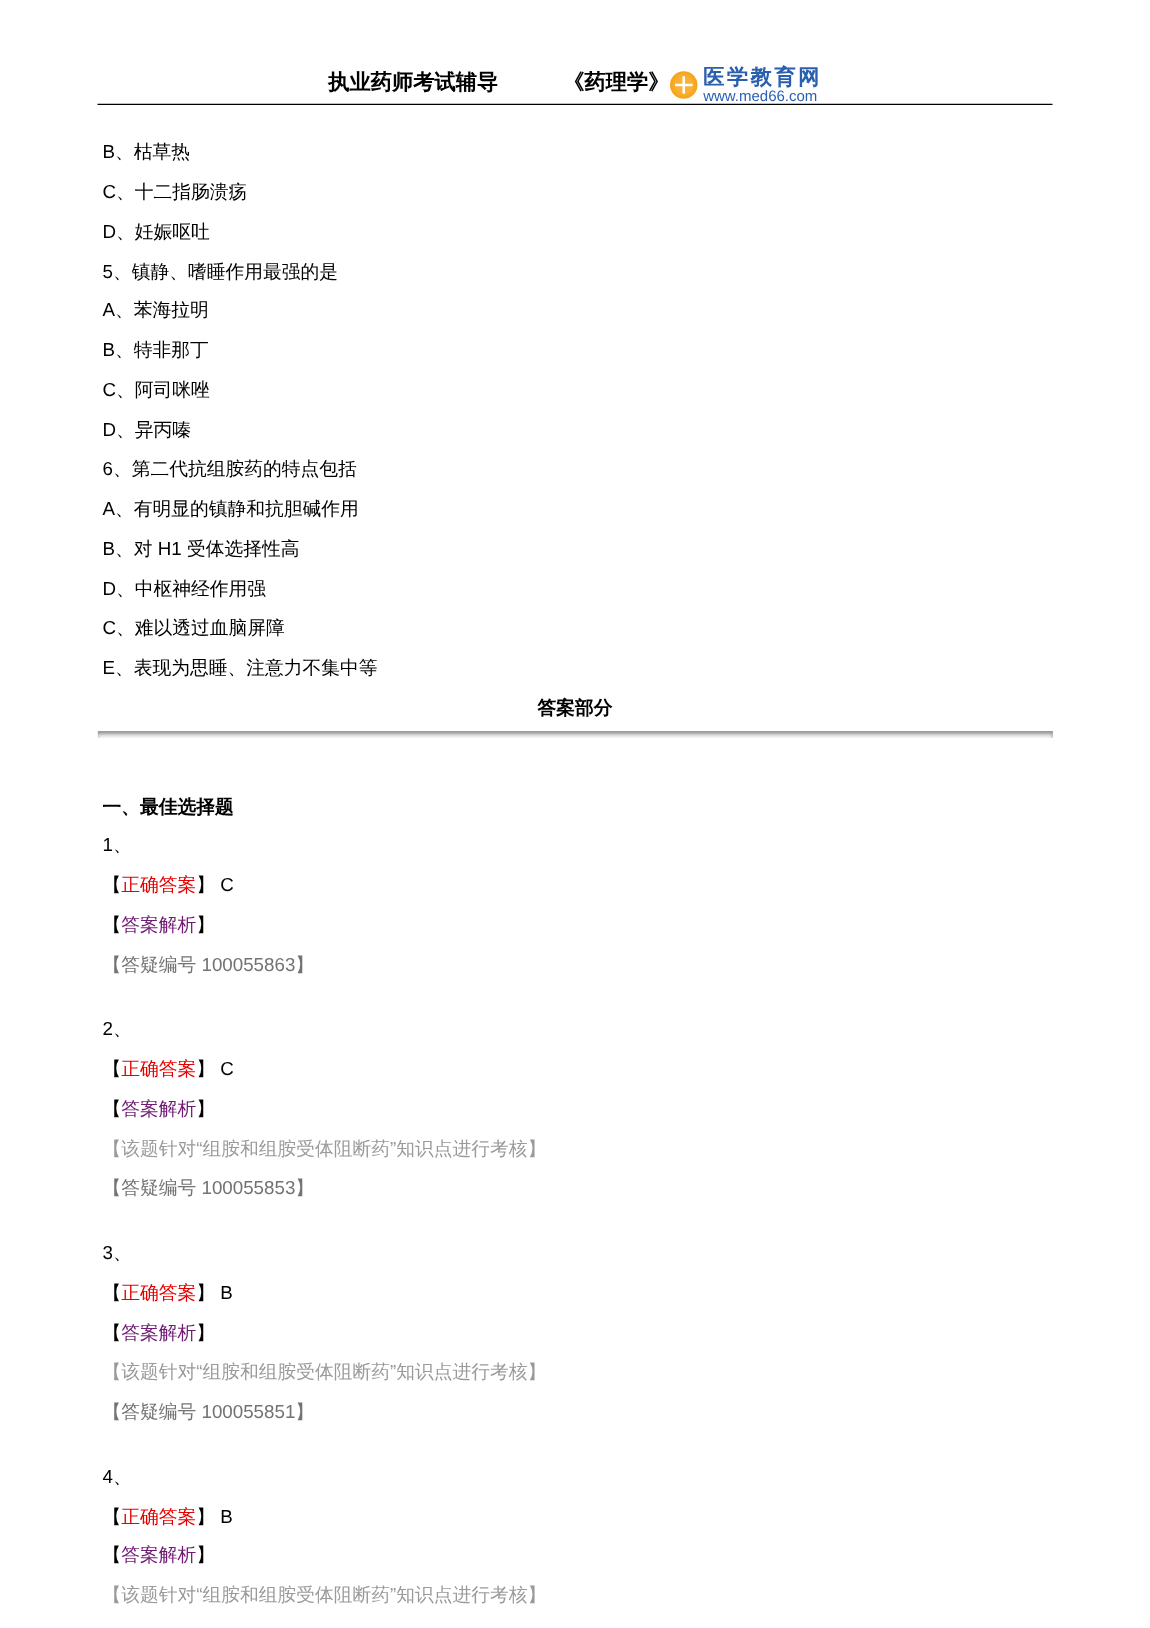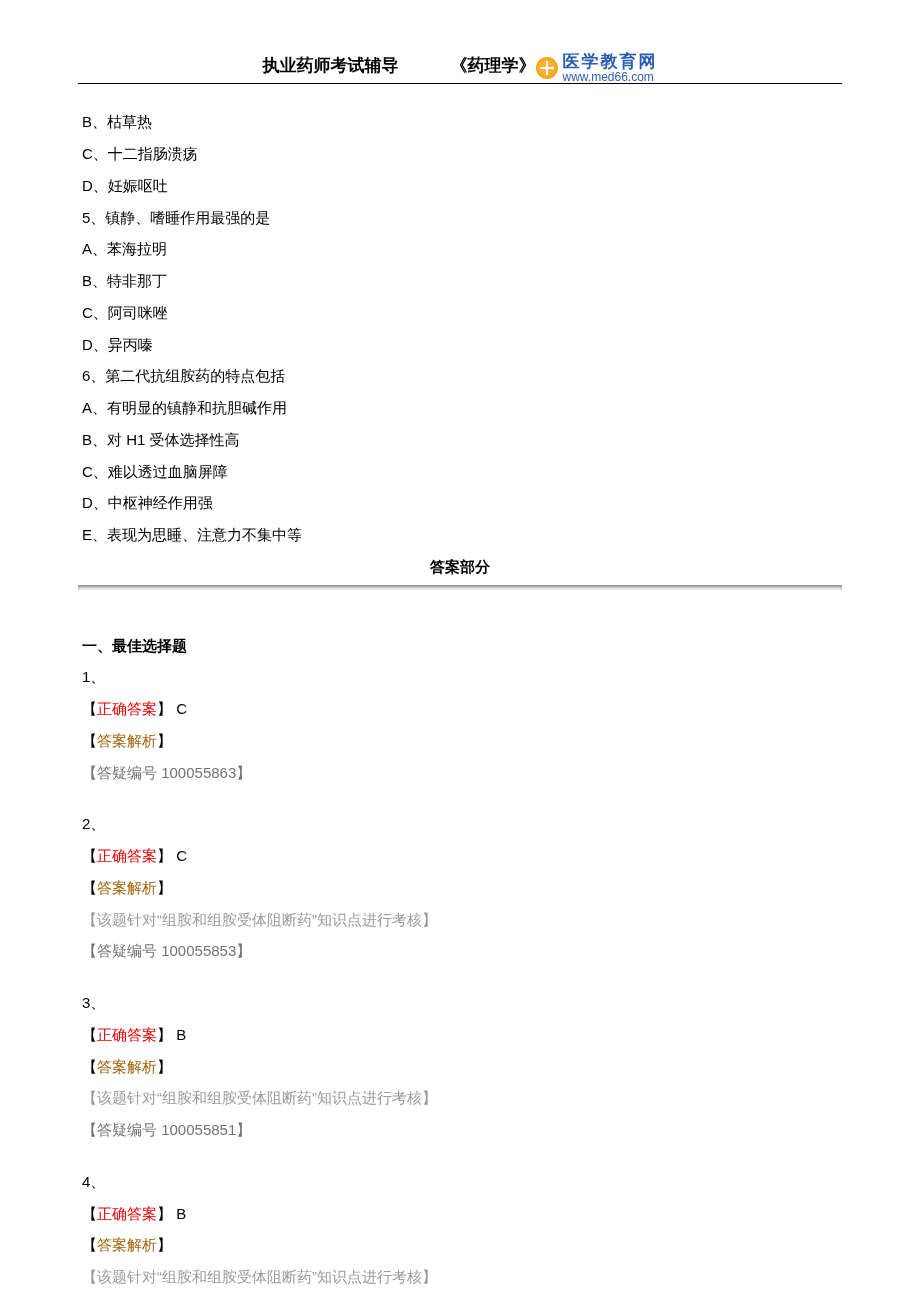--- a/index.html
+++ b/index.html
@@ -64,21 +64,21 @@
       box-shadow: inset 0 2px 3px rgba(0,0,0,0.35);
       background: linear-gradient(#d8d8d8, #f6f6f6);
       margin-bottom: 42px;
     }
     .section-heading {
       font-weight: bold;
       margin-bottom: 2px;
     }
     .answer-block { margin-bottom: 24px; }
     .red { color: #e60000; }
-    .teal { color: #a16207; }
+    .teal { color: #701a75; }
     .blue { color: #737373; }
     .gray { color: #9a9a9a; }
     .bracket-line { }
     .footer {
       border-top: 1.5px solid #444;
       margin-top: 30px;
       padding-top: 6px;
       display: flex;
       justify-content: space-between;
       align-items: center;
@@ -131,22 +131,22 @@
 
   <p>5、镇静、嗜睡作用最强的是</p>
   <p>A、苯海拉明</p>
   <p>B、特非那丁</p>
   <p>C、阿司咪唑</p>
   <p>D、异丙嗪</p>
 
   <p>6、第二代抗组胺药的特点包括</p>
   <p>A、有明显的镇静和抗胆碱作用</p>
   <p>B、对 H1 受体选择性高</p>
+  <p>D、中枢神经作用强</p>
   <p>C、难以透过血脑屏障</p>
-  <p>D、中枢神经作用强</p>
   <p>E、表现为思睡、注意力不集中等</p>
 
   <p class="answer-section-title">答案部分</p>
   <hr class="answer-hr">
 
   <p class="section-heading">一、最佳选择题</p>
 
   <div class="answer-block">
     <p>1、</p>
     <p class="bracket-line">【<span class="red">正确答案</span>】 <span>C</span></p>

